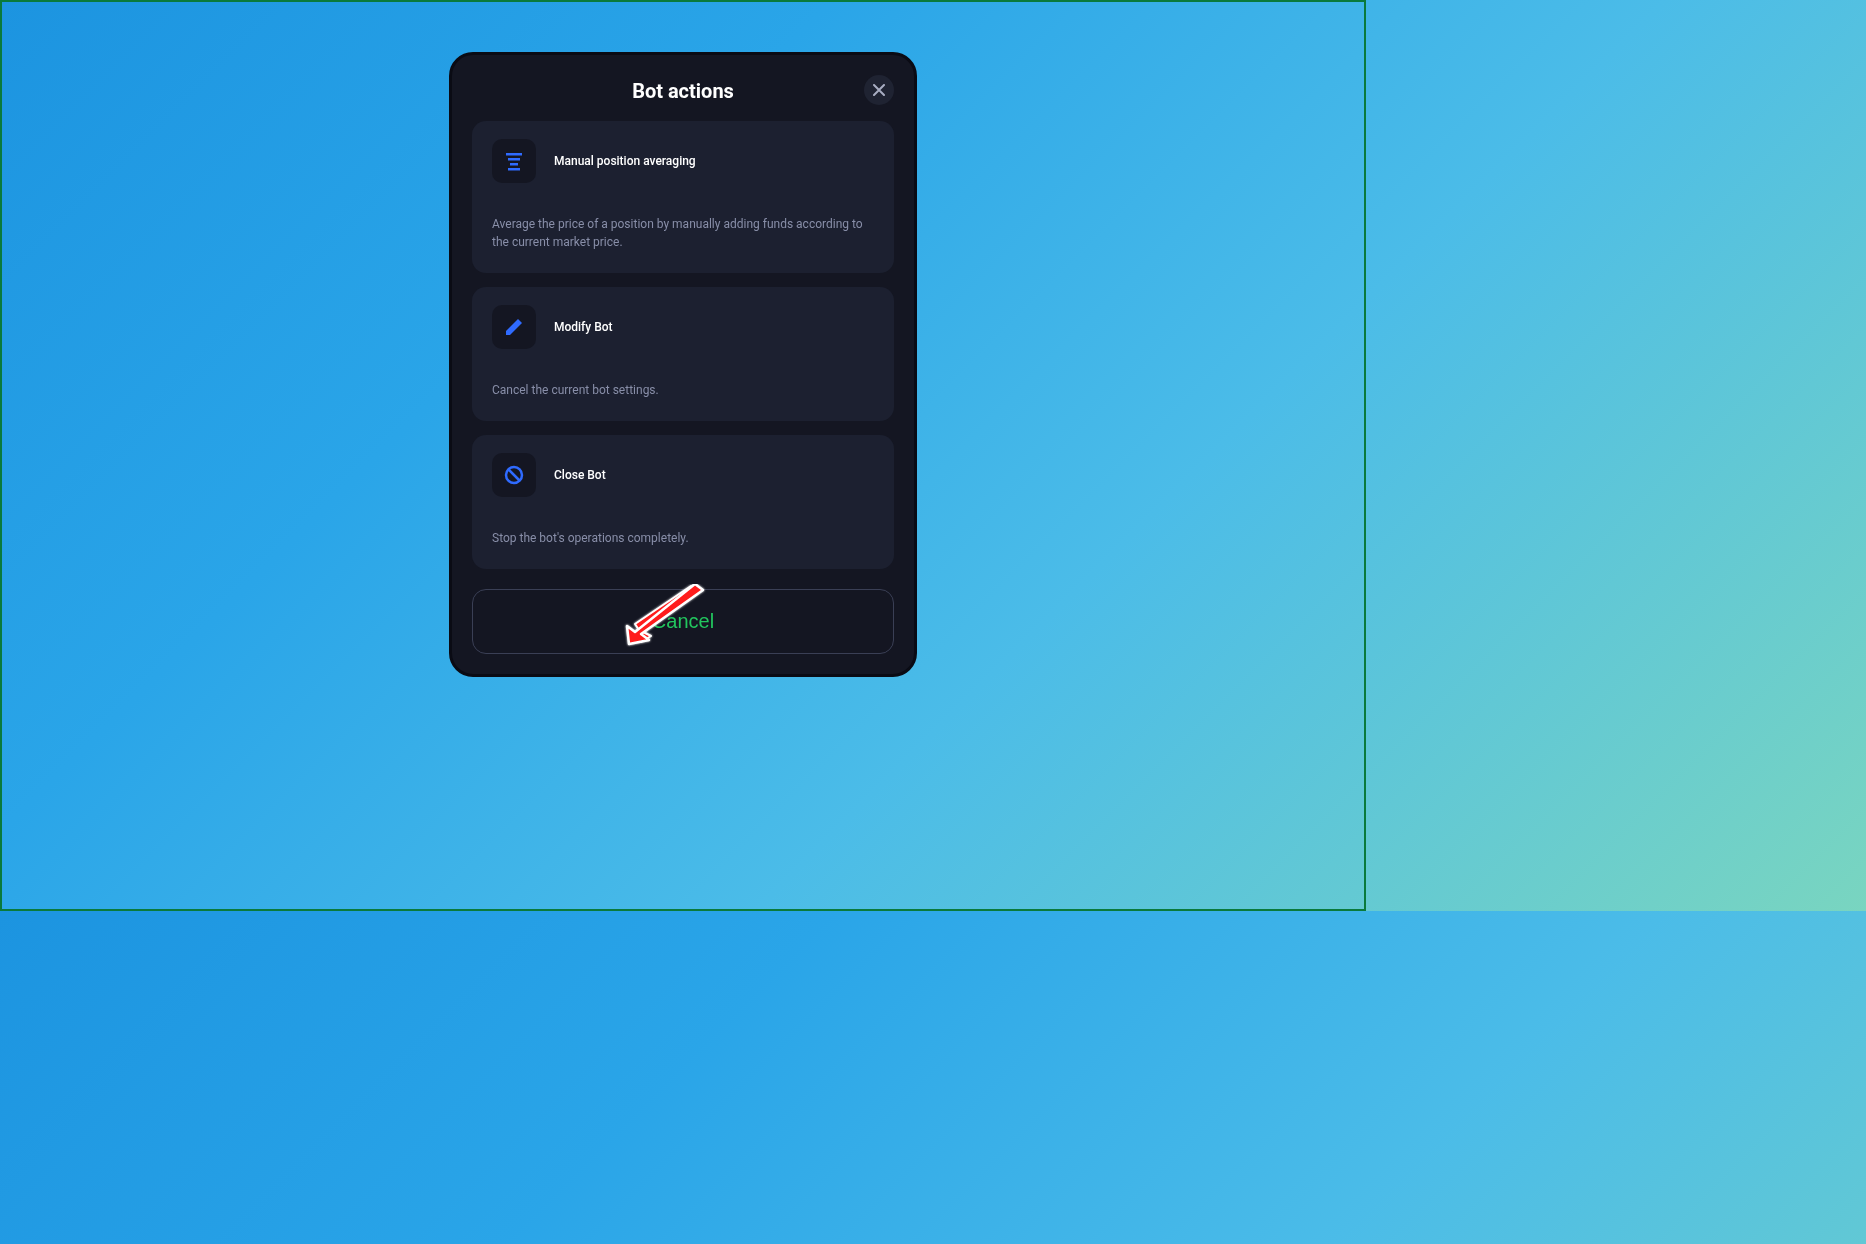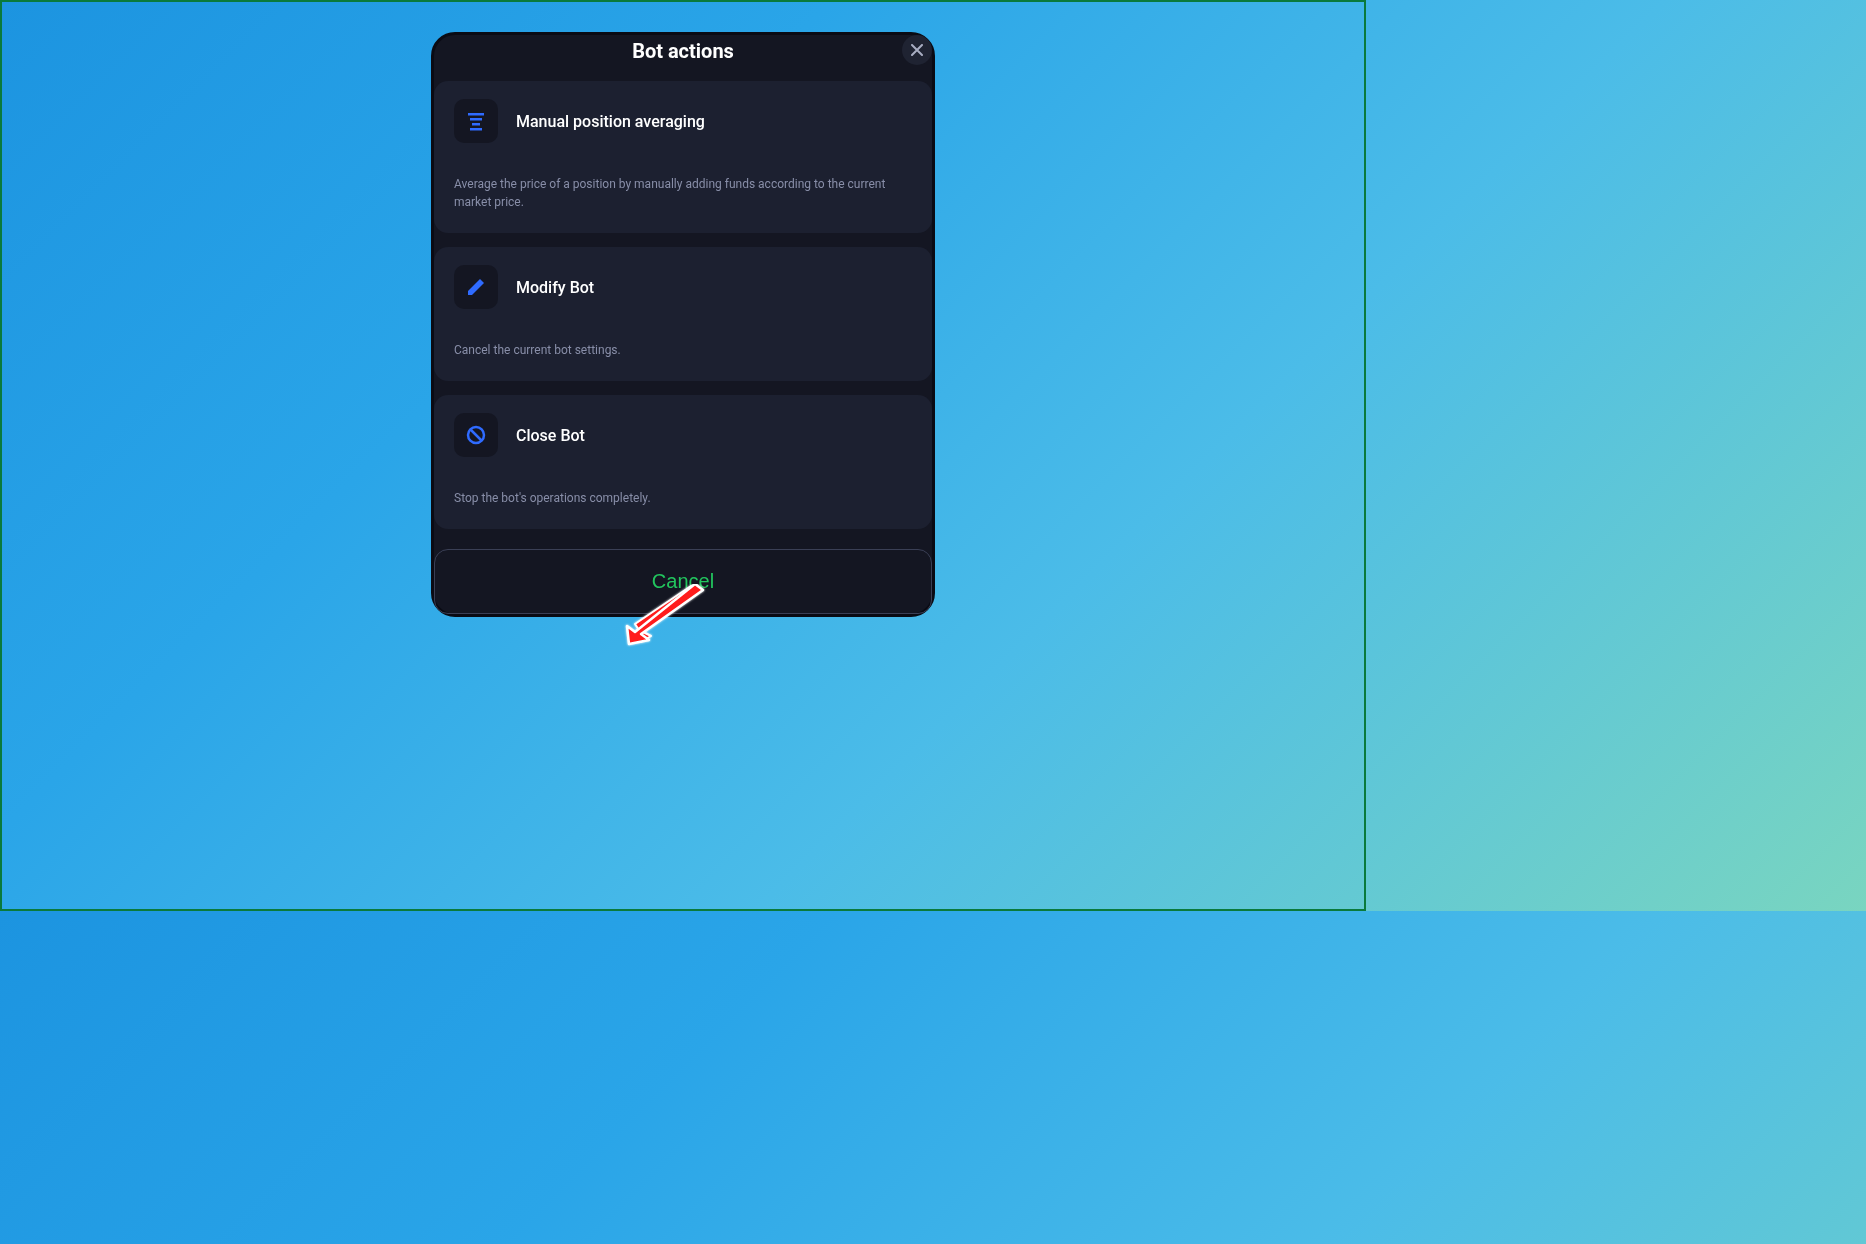--- a/index.html
+++ b/index.html
@@ -13,25 +13,26 @@
       background: linear-gradient(135deg, #1c94e0 0%, #2aa5e8 30%, #4bbce8 60%, #79d5c0 100%);
       font-family: -apple-system, BlinkMacSystemFont, 'Segoe UI', Roboto, Helvetica, Arial, sans-serif;
       display: flex;
       justify-content: center;
       align-items: flex-start;
       padding-top: 30px;
       position: relative;
       border: 2px solid #0a7a3c;
     }
     .modal {
-      width: 504px;
+      width: 468px;
       background: #141622;
       border-radius: 24px;
-      padding: 0;
+      padding: 20px;
       border: 3px solid #0a0b14;
+      margin-top: 20px;
     }
     .modal-header {
       position: relative;
       display: flex;
       justify-content: center;
       align-items: center;
       margin-bottom: 18px;
       padding-top: 4px;
     }
     .modal-title {
@@ -79,21 +80,21 @@
       align-items: center;
       margin-right: 18px;
       flex-shrink: 0;
     }
     .icon-box svg {
       width: 22px;
       height: 22px;
     }
     .action-title {
       color: #ffffff;
-      font-size: 16px;
+      font-size: 12px;
       font-weight: 500;
     }
     .action-description {
       color: #888ea8;
       font-size: 12px;
       line-height: 1.5;
     }
     .cancel-btn {
       width: 100%;
       padding: 20px;

